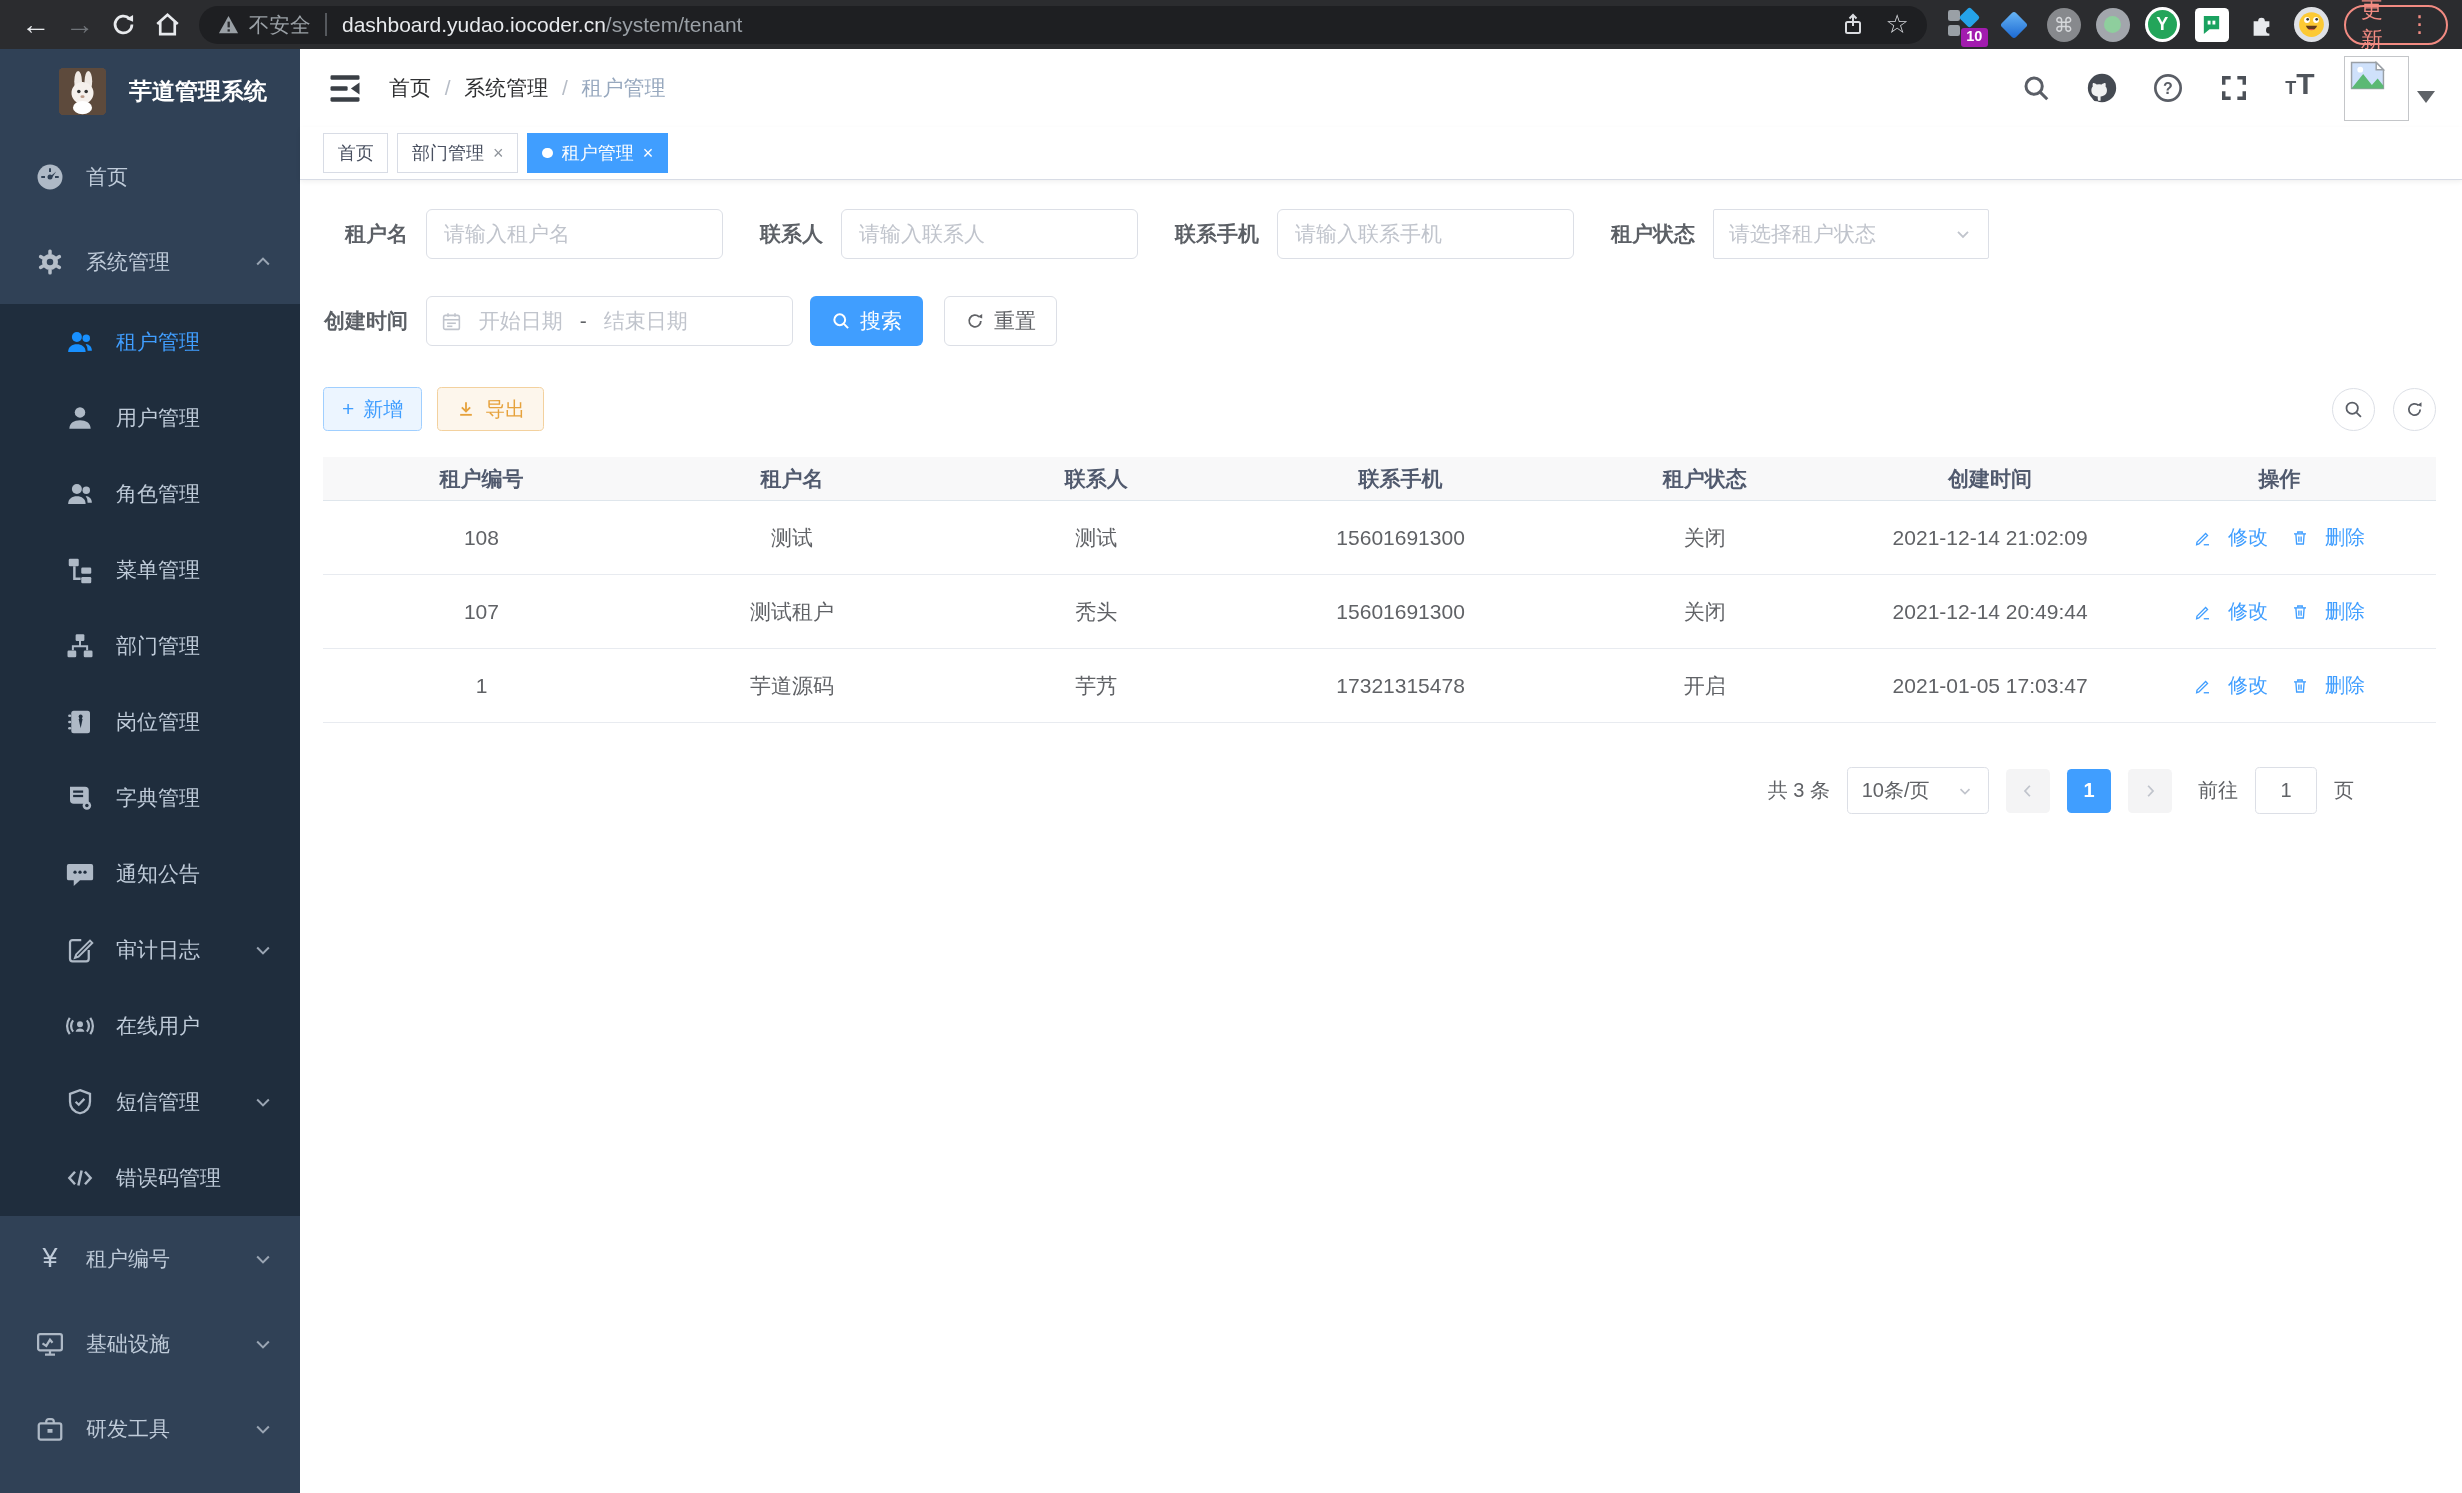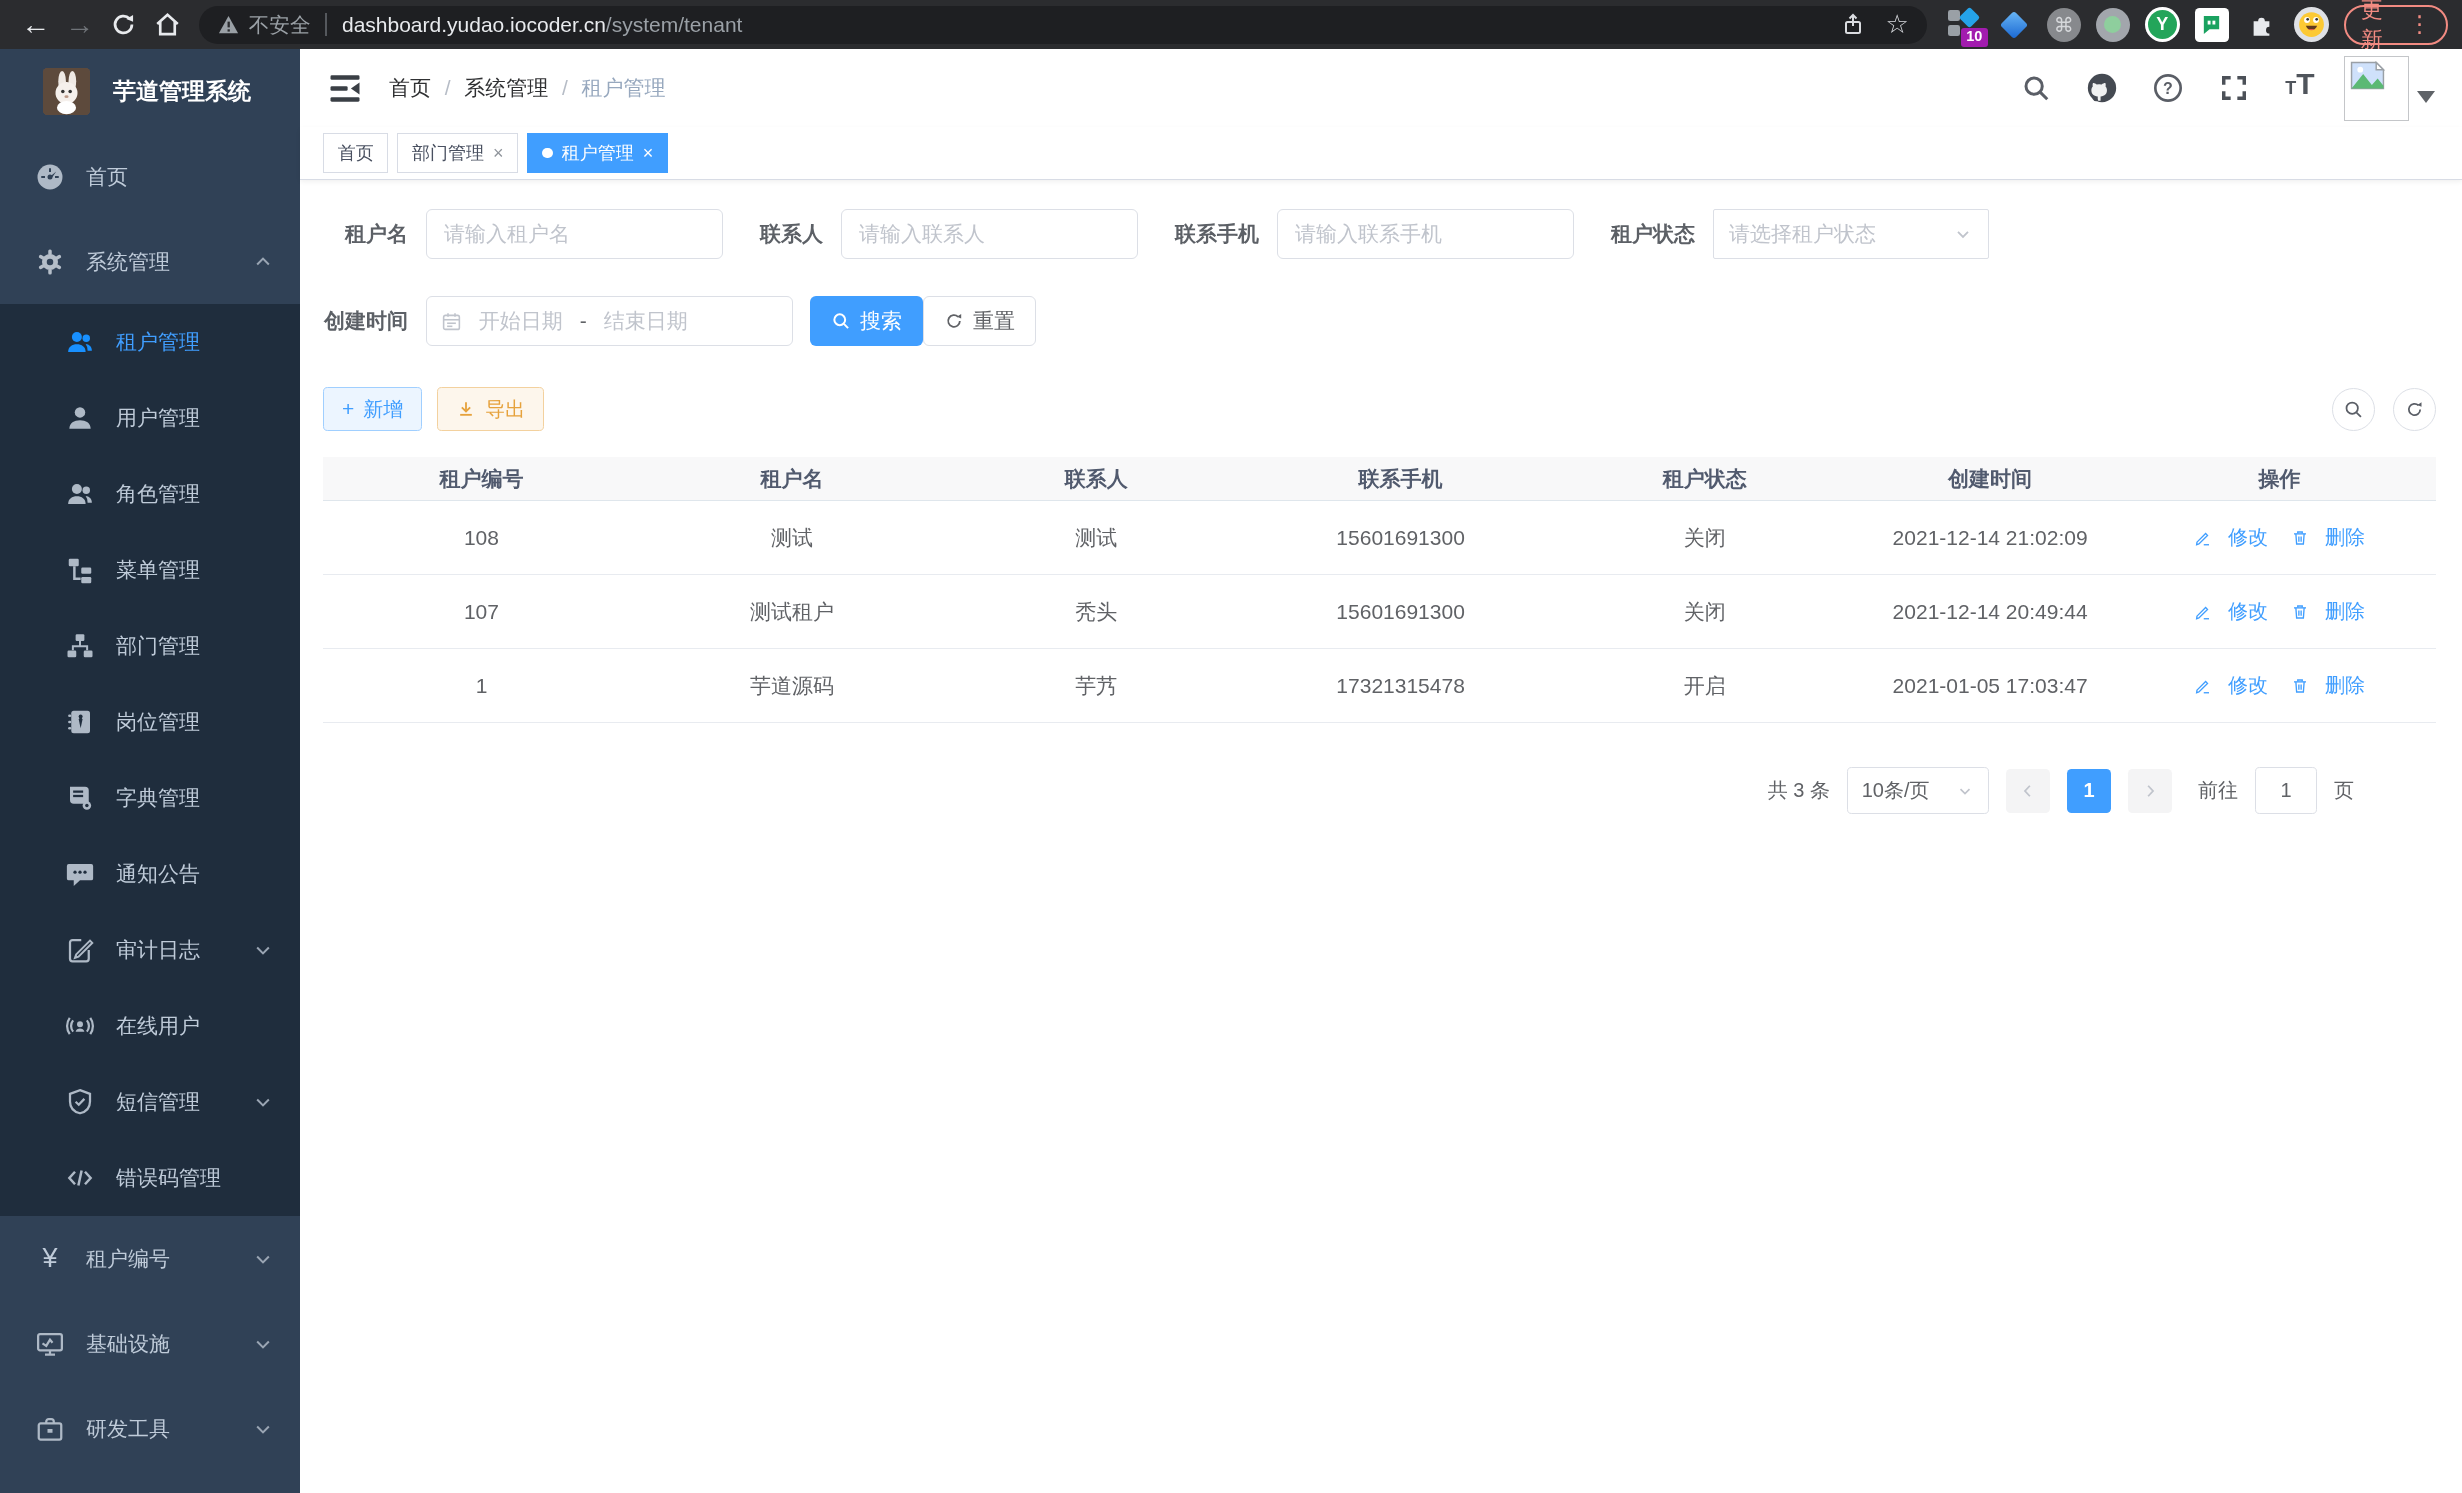--- a/index.html
+++ b/index.html
@@ -30,21 +30,21 @@
     display:flex; align-items:center; gap:10.7px; padding:0 15px; color:#f28b82; }
   .update-pill .upd-label { font-size:22px; }
   .update-pill .kebab { font-size:23px; letter-spacing:0; }
 
   
   .app { position:absolute; top:49px; left:0; right:0; bottom:0; display:flex; }
   .sidebar { width:300px; background:#304156; flex:0 0 auto; overflow:hidden; }
   .main { flex:1; background:#fff; position:relative; }
 
   
-  .logo-row { height:85px; display:flex; align-items:center; padding-left:43px; gap:23px; }
+  .logo-row { height:85px; display:flex; align-items:center; padding-left:59px; gap:23px; }
   .logo-img { width:47px; height:47px; border-radius:4.6px; overflow:hidden; background:#6b5244; flex:0 0 auto; }
   .logo-title { color:#fff; font-size:23px; font-weight:bold; }
   .menu-item { position:relative; display:flex; align-items:center; color:#bfcbd9; font-size:21px; cursor:pointer; }
   .menu-item.lv1 { height:85px; padding-left:35px; gap:21px; }
   .menu-item.lv2 { height:76px; padding-left:65px; gap:21px; background:#1f2d3d; }
   .menu-item.active { color:#409eff; }
   .menu-item .mi { width:30px; height:30px; flex:0 0 auto; display:flex; align-items:center; justify-content:center; }
   .menu-item .arrow { position:absolute; right:27px; }
   .mi-char { font-size:27px; line-height:1; color:#bfcbd9; }
   .sub-block { background:#1f2d3d; }
@@ -596,21 +596,21 @@
             <span>结束日期</span>
           </div>
         </div>
         <button class="btn btn-primary">
           <svg width="20" height="20" viewBox="0 0 24 24" fill="none" stroke="#fff" stroke-width="2.4">
             <circle cx="10.5" cy="10.5" r="6.5"></circle>
               <line x1="15.5" y1="15.5" x2="20.5" y2="20.5"></line>
           </svg>
           <span>搜索</span>
         </button>
-        <button class="btn btn-plain" style="justify-content:center;">
+        <button class="btn btn-plain" style="margin-left:21px;justify-content:center;">
           <svg width="20" height="20" viewBox="0 0 24 24" fill="none" stroke="#606266" stroke-width="2.2">
             <path d="M19 12a7 7 0 1 1-2.05-4.95"></path>
               <polygon points="20.6,3.6 20.6,9 15.4,6.8" fill="#606266" stroke="none"></polygon>
           </svg>
           <span>重置</span>
         </button>
       </div>
 
       <div class="toolbar-row">
         <button class="btn-mini btn-add">

